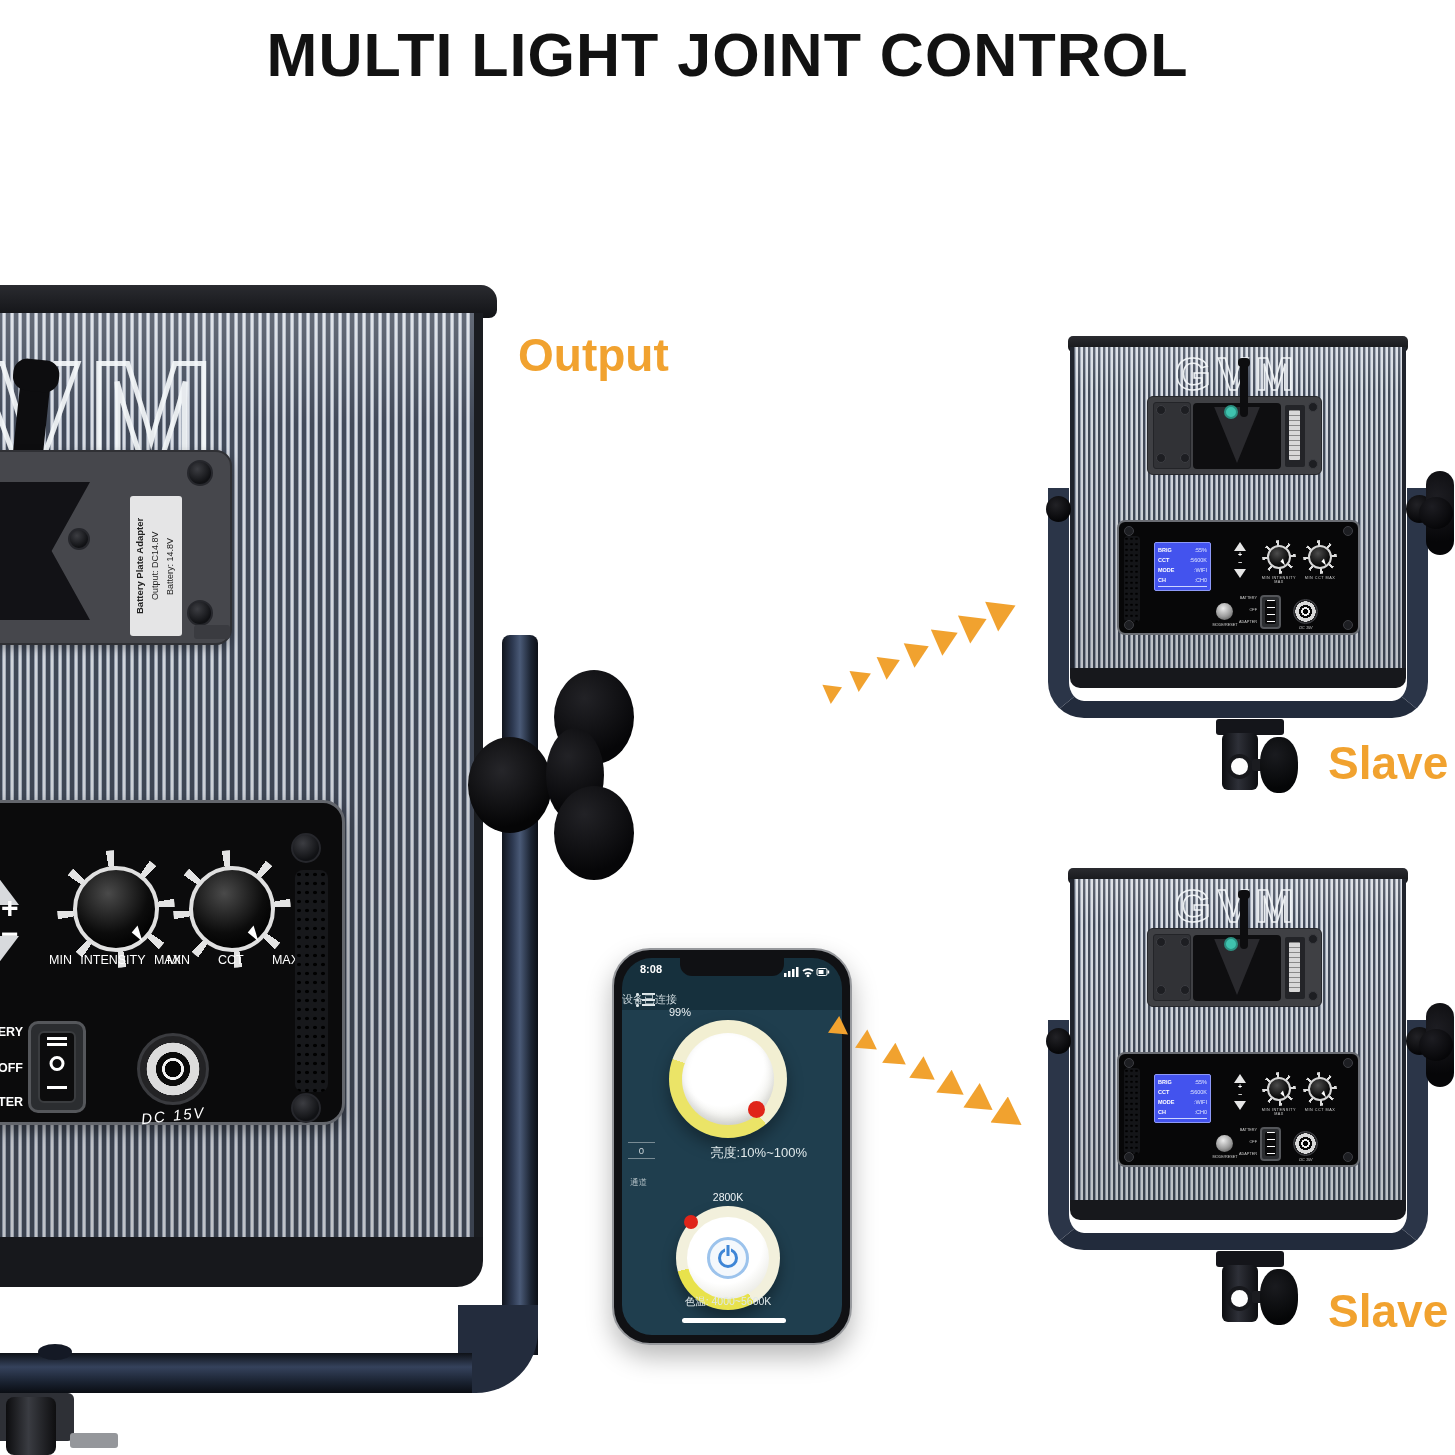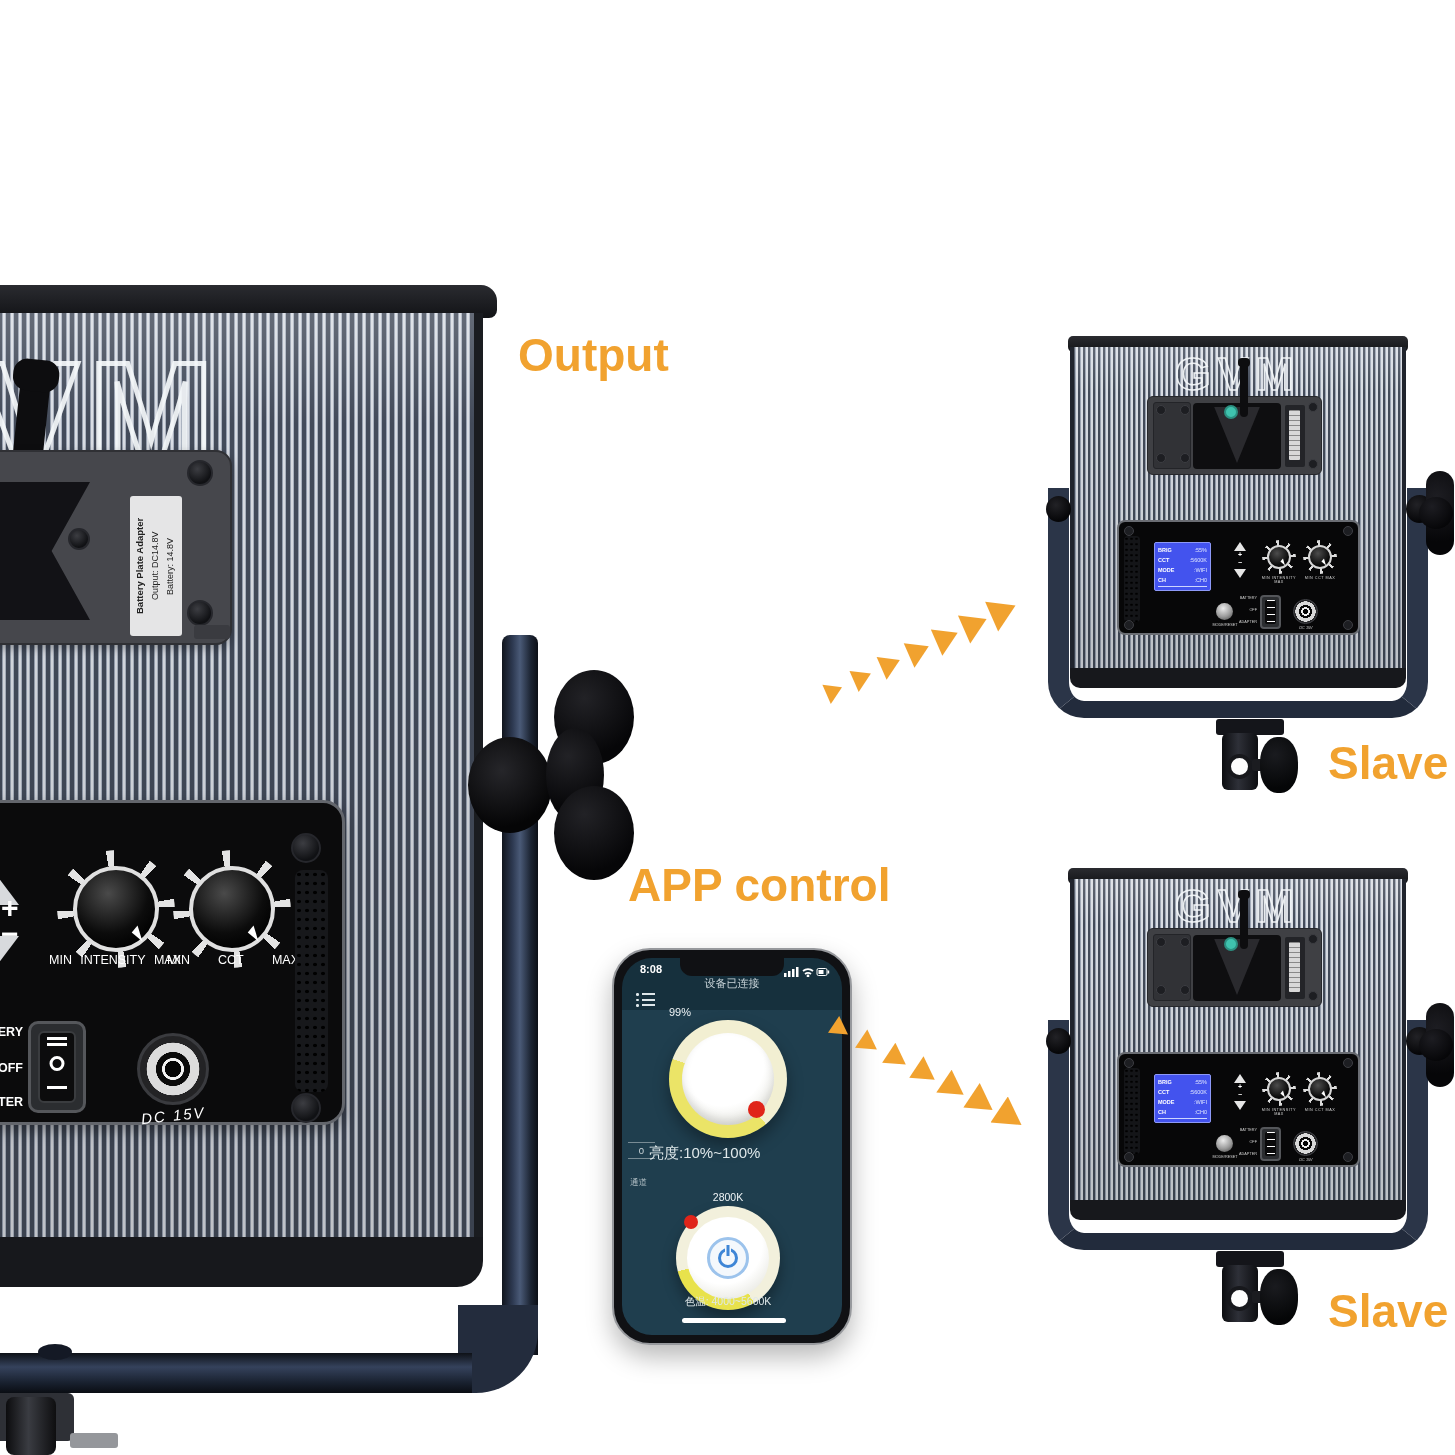--- a/index.html
+++ b/index.html
@@ -102,30 +102,30 @@
   .p-screen{position:absolute;inset:8px;border-radius:30px;overflow:hidden;
     background:linear-gradient(180deg,#16303d 0 52px,#1f3e4e 52px)}
   .p-notch{position:absolute;left:50%;top:0;transform:translateX(-50%);width:104px;height:18px;
     background:#101114;border-radius:0 0 12px 12px}
   .p-time{position:absolute;left:18px;top:5px;color:#fff;font-size:11px;font-weight:700}
   .p-status{position:absolute;right:12px;top:5px}
   .p-ham{position:absolute;left:14px;top:32px}
   .p-ham .row{display:flex;align-items:center;margin:3px 0}
   .p-ham .dot{width:2.5px;height:2.5px;background:#dfe7ea;border-radius:50%;margin-right:3px}
   .p-ham .bar{width:13px;height:2px;background:#dfe7ea}
-  .p-header{position:absolute;left:0;right:0;top:18px;text-align:center;color:#c9d4d9;font-size:11px}
+  .p-header{position:absolute;left:0;right:0;top:34px;text-align:left;color:#c9d4d9;font-size:11px}
   .p-b-value{position:absolute;left:47px;top:48px;width:118px;text-align:left;color:#eef3f5;font-size:11px}
   .p-knob1{position:absolute;left:47px;top:62px;width:118px;height:118px}
   .p-knob1 .ring{position:absolute;inset:0;border-radius:50%;
     background:conic-gradient(from 140deg,#ebe467 0 150deg,#f2efd2 150deg 360deg);
     box-shadow:0 8px 16px rgba(0,0,0,.35)}
   .p-knob1 .face{position:absolute;inset:13px;border-radius:50%;
     background:radial-gradient(circle at 44% 34%,#fff 0 52%,#eaeae4 78%,#d6d6d0);box-shadow:inset 0 -5px 9px rgba(0,0,0,.12)}
   .p-red1{position:absolute;right:22px;bottom:20px;width:17px;height:17px;border-radius:50%;background:#e02419}
-  .p-b-range{position:absolute;left:27px;top:186px;width:158px;text-align:left;color:#dfe8ea;font-size:15px}
+  .p-b-range{position:absolute;left:27px;top:186px;width:158px;text-align:right;color:#dfe8ea;font-size:13px}
   .p-step{position:absolute;left:6px;top:184px;width:27px;height:17px;border-top:1px solid rgba(255,255,255,.4);
     border-bottom:1px solid rgba(255,255,255,.4);color:#cfd8dc;font-size:9.5px;text-align:center;line-height:16px}
   .p-step-label{position:absolute;left:8px;top:219px;color:#aebcc2;font-size:8.5px}
   .p-c-value{position:absolute;left:54px;top:233px;width:104px;text-align:center;color:#eef3f5;font-size:10.5px}
   .p-knob2{position:absolute;left:54px;top:248px;width:104px;height:104px}
   .p-knob2 .ring{position:absolute;inset:0;border-radius:50%;
     background:conic-gradient(from 150deg,#e8e24c 0 105deg,#f2f0dc 105deg 360deg);
     box-shadow:0 8px 14px rgba(0,0,0,.35)}
   .p-knob2 .face{position:absolute;inset:11px;border-radius:50%;
     background:radial-gradient(circle at 44% 34%,#fff 0 55%,#eaeae4 80%,#d8d8d2)}
@@ -217,20 +217,21 @@
   .sl-clampknob{position:absolute;left:214px;top:414px;width:44px;height:56px}
   .sl-clampknob .k{position:absolute;left:6px;top:0;width:38px;height:56px;border-radius:45%;
     background:radial-gradient(circle at 40% 32%,#1a1b1f,#050607 75%)}
   .sl-clampknob .bolt{position:absolute;left:-2px;top:22px;width:12px;height:12px;background:#1b1c20;border-radius:2px}
 </style>
 </head>
 <body>
 
 <div id="canvas">
 
+  <div class="page-title">MULTI LIGHT JOINT CONTROL</div>
 
   <div id="master">
     <div class="m-topcap"></div>
     <div class="m-body ribs">
       <div class="m-logo">GVM</div>
       <div class="m-sub">VIDEO MAKER</div>
     </div>
     <div style="position:absolute;left:0;top:952px;width:483px;height:50px;background:#17181c;border-radius:0 0 26px 0"></div>
 
     <div class="m-antenna"></div>
@@ -304,21 +305,20 @@
       <div class="lobe t"></div>
       <div class="waist"></div>
       <div class="lobe b"></div>
     </div>
     <div class="m-stand1"></div>
     <div class="m-stand2"></div>
     <div class="m-stand3"></div>
   </div>
 
   <div class="tag" id="master-label">Output</div>
-  <div class="tag" id="app-label">APP control</div>
   <div class="tag" id="slave-label-top">Slave</div>
   <div class="tag" id="slave-label-bottom">Slave</div>
 
   <div id="phone">
     <div class="p-screen">
       <div class="p-time">8:08</div>
       <div class="p-status">
         <svg width="46" height="11" viewBox="0 0 46 11">
           <rect x="0" y="7" width="2.5" height="4" fill="#fff"></rect>
           <rect x="4" y="5" width="2.5" height="6" fill="#fff"></rect>

